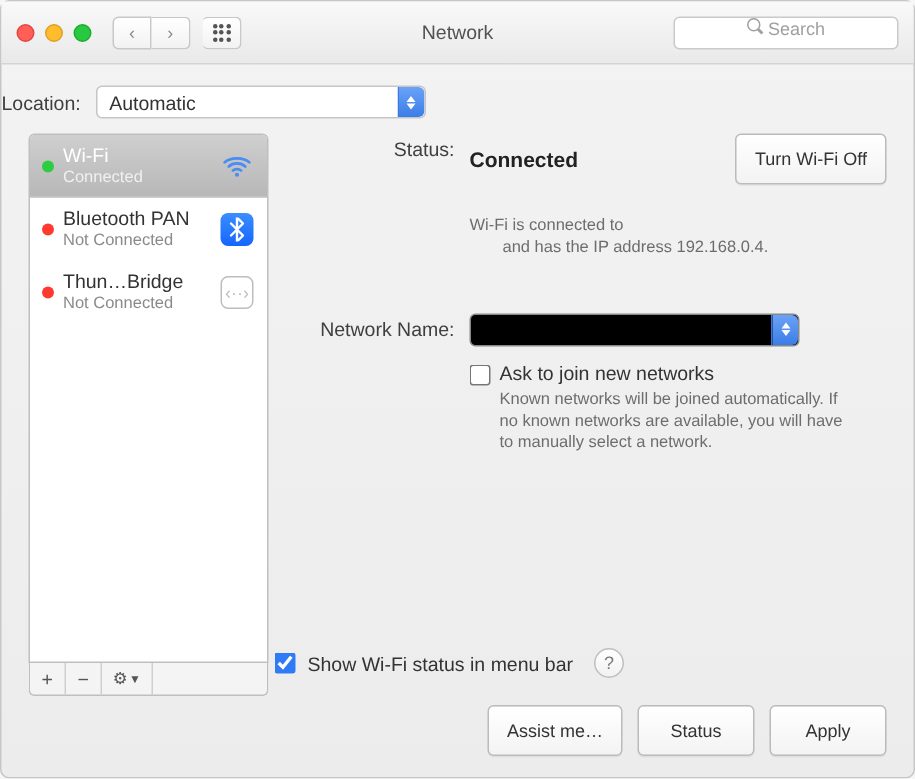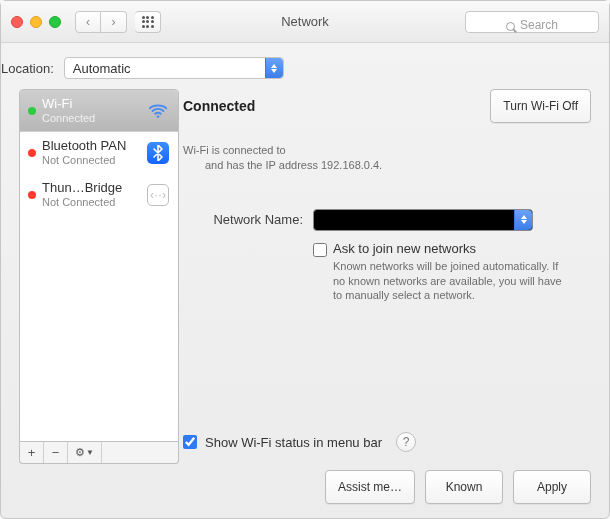--- a/index.html
+++ b/index.html
@@ -52,25 +52,25 @@
     gap: 1.5px;
   }
   .apps-icon span { width: 3px; height: 3px; background: #555; border-radius: 50%; }
   .titlebar-title {
     position: absolute; left: 0; right: 0;
     text-align: center; pointer-events: none;
     color: #525252; font-size: 13px;
   }
   .searchbox {
     margin-left: auto;
-    width: 134px; height: 22px;
+    width: 150px; height: 22px;
     background: #fff;
     border: 1px solid #c9c9c9;
     border-radius: 4px;
-    display: flex; align-items: flex-end; justify-content: center;
+    display: flex; align-items: flex-start; justify-content: center;
     gap: 4px; color: #a0a0a0; font-size: 12px;
   }
   .mag {
     width: 10px; height: 10px; position: relative; display: inline-block;
   }
   .mag::before {
     content: ""; position: absolute; width: 7px; height: 7px;
     border: 1.5px solid #a0a0a0; border-radius: 50%; left: 0; top: 0;
   }
   .mag::after {
@@ -340,20 +340,21 @@
         <div class="sf-btn" style="width:34px;">
           <span style="font-size:11px;">⚙︎</span>
           <span style="font-size:8px; margin-left:1px;">▼</span>
         </div>
       </div>
     </div>
 
     <div class="panel">
 
       <div class="form-row">
+        <div class="form-label">Status:</div>
         <div class="form-ctrl">
           <div class="status-line">
             <span class="status-text">Connected</span>
             <button class="aqua-btn" style="margin-left:auto;">Turn Wi-Fi Off</button>
           </div>
           <div class="status-desc">
             <span>Wi-Fi is connected to</span><br>
             <span style="margin-left:22px; display:inline-block;">and has the IP address 192.168.0.4.</span>
           </div>
         </div>
@@ -384,17 +385,17 @@
         <span class="help-circle">
           <span>?</span>
         </span>
       </div>
 
     </div>
   </div>
 
   <div class="footer">
     <button class="aqua-btn">Assist me…</button>
-    <button class="aqua-btn">Known</button>
+    <button class="aqua-btn">Status</button>
     <button class="aqua-btn">Apply</button>
   </div>
 
 </div>
 
 </body></html>

